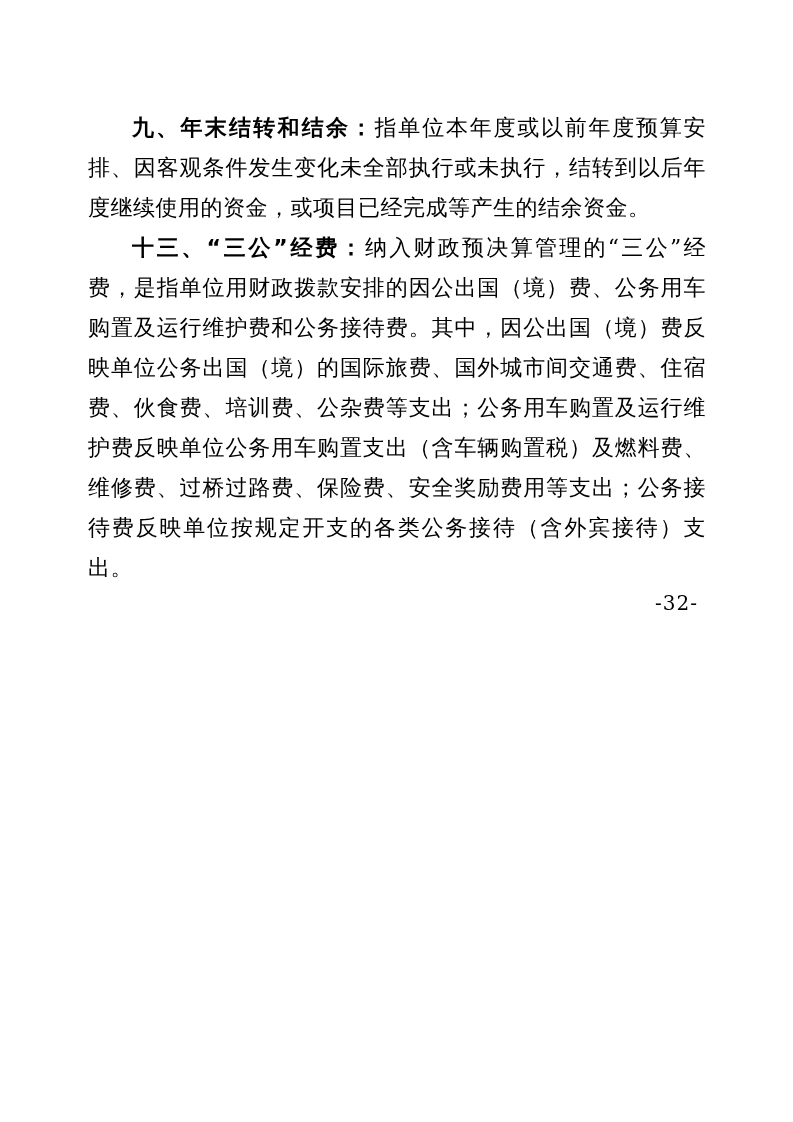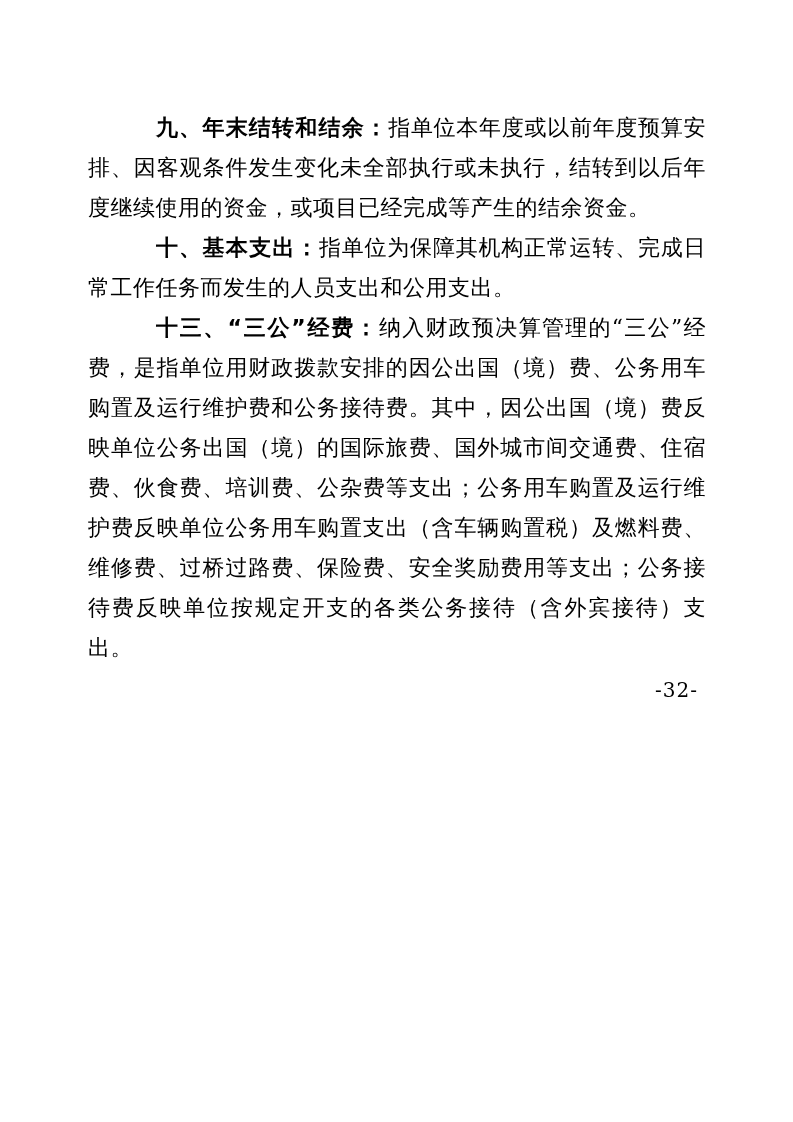--- a/index.html
+++ b/index.html
@@ -30,43 +30,40 @@
     letter-spacing: 0.5px;
   }
   .para {
     margin: 0;
     text-indent: 2em;
   }
   .term {
     font-weight: bold;
     font-family: "DejaVu Sans", "Liberation Sans", sans-serif;
     letter-spacing: 1px;
-    margin-left: 24px;
   }
   .page-number {
     width: 618px;
     text-align: right;
     padding-right: 8px;
     box-sizing: border-box;
     font-size: 20px;
     line-height: 30px;
     letter-spacing: 1px;
     font-family: "DejaVu Serif", "Liberation Serif", serif;
-    margin-top: 7px;
   }
 </style>
 </head>
 <body>
 
 <div class="page">
   <div class="content">
 
     <p class="para"><span class="term">九、年末结转和结余：</span><span>指单位本年度或以前年度预算安排、因客观条件发生变化未全部执行或未执行，结转到以后年度继续使用的资金，或项目已经完成等产生的结余资金。</span></p>
 
-    <p class="para"><span class="term">十、基本支出：</span><span>指单位为保障其机构正常运转、完成日常工作任务而发生的人员支出和公用支出。</span></p>
 
 
 
     <p class="para"><span class="term">十三、“三公”经费：</span><span>纳入财政预决算管理的“三公”经费，是指单位用财政拨款安排的因公出国（境）费、公务用车购置及运行维护费和公务接待费。其中，因公出国（境）费反映单位公务出国（境）的国际旅费、国外城市间交通费、住宿费、伙食费、培训费、公杂费等支出；公务用车购置及运行维护费反映单位公务用车购置支出（含车辆购置税）及燃料费、维修费、过桥过路费、保险费、安全奖励费用等支出；公务接待费反映单位按规定开支的各类公务接待（含外宾接待）支出。</span></p>
 
 
   </div>
 
   <div class="page-number">-32-</div>
 </div>

